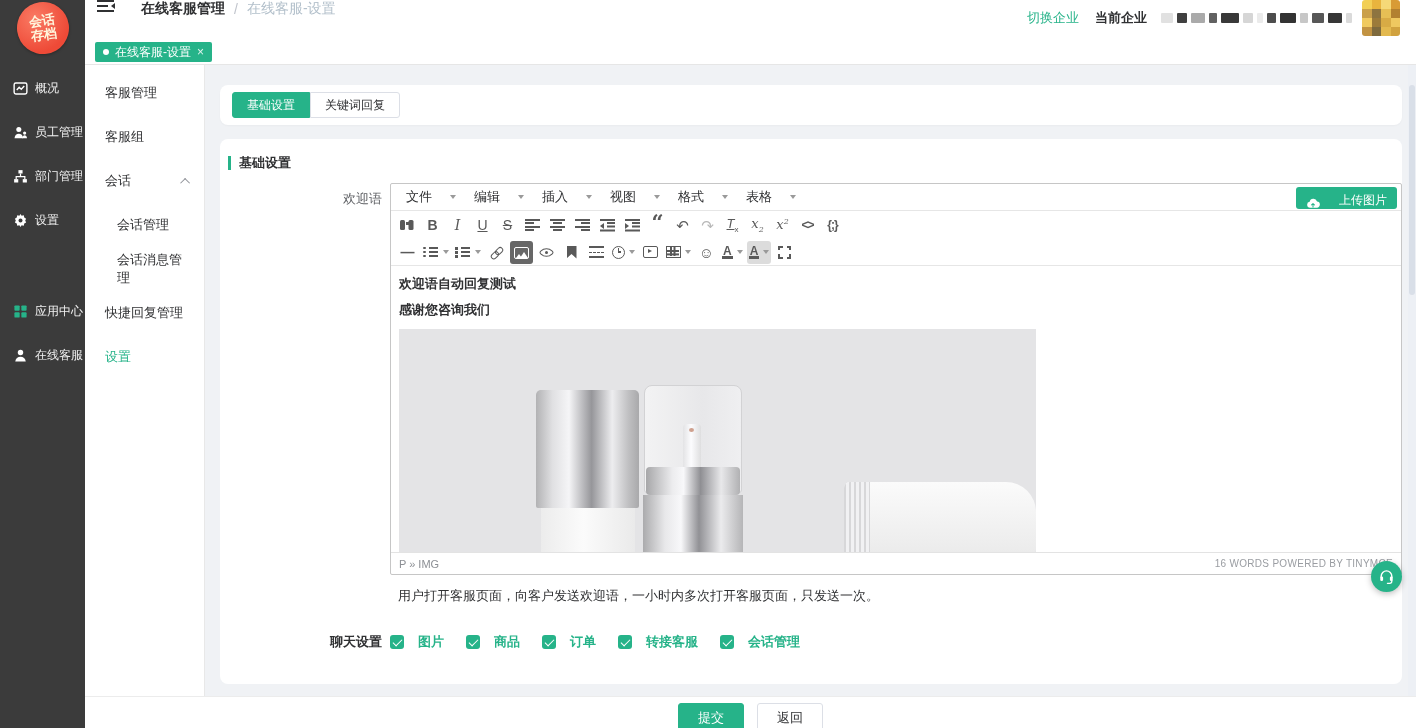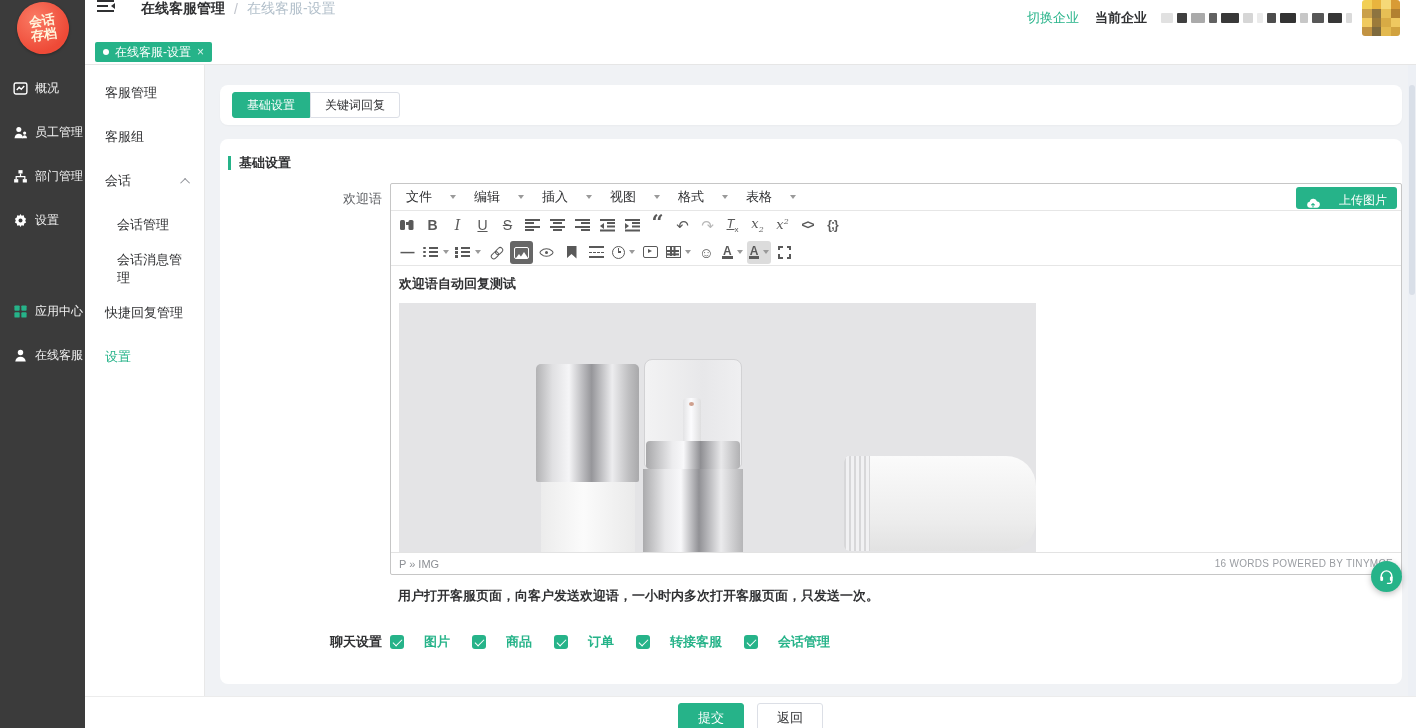--- a/index.html
+++ b/index.html
@@ -188,25 +188,25 @@
   .body2{left:244px;top:166px;width:100px;height:140px;
          background:linear-gradient(90deg,#ababad 0,#e8e8ea 22%,#f8f8fa 38%,#919195 56%,#ebebed 78%,#b5b5b7 100%)}
   .tube{left:445px;top:153px;width:192px;height:95px;border-radius:6px 30px 30px 6px;
         background:linear-gradient(180deg,#fbfbfb,#ececec 70%,#e2e2e2)}
   .tube::before{content:"";position:absolute;left:0;top:0;bottom:0;width:26px;border-radius:6px 0 0 6px;
                 background:repeating-linear-gradient(90deg,#d7d7d9 0 2px,#f1f1f3 2px 5px)}
   .statusbar{height:22px;border-top:1px solid #e3e3e3;display:flex;align-items:center;padding:0 8px;
              font-size:11px;color:var(--muted)}
   .statusbar .words{margin-left:auto;font-size:10px;letter-spacing:.3px;color:#9a9da2;text-transform:uppercase}
 
-  .hint{margin:12px 8px 0 178px;font-size:13px;font-weight:bold;color:#303133;line-height:18px}
+  .hint{margin:12px 8px 0 178px;font-size:13px;font-weight:normal;color:#303133;line-height:18px}
 
   .chat-row{display:flex;align-items:center;margin-top:28px}
   .chat-row .form-label{font-weight:bold;color:#303133;padding-top:0}
-  .opt{display:flex;align-items:center;gap:20px;margin-right:22px;cursor:pointer}
+  .opt{display:flex;align-items:center;gap:14px;margin-right:22px;cursor:pointer}
   .cb{position:relative;width:14px;height:14px;background:var(--accent);border-radius:3px;flex-shrink:0}
   .cb::after{content:"";position:absolute;left:4.5px;top:1.5px;width:4px;height:8px;
              border-right:1.8px solid #fff;border-bottom:1.8px solid #fff;transform:rotate(45deg)}
   .opt .ol{color:var(--accent);font-size:13px;font-weight:bold}
 
   
   .footer{position:absolute;left:85px;right:0;bottom:0;height:32px;background:#fff;border-top:1px solid #ececec;
           display:flex;justify-content:center;gap:13px;padding-top:6px;z-index:5}
   .btn{height:30px;padding:0 19px;font-size:13px;border-radius:3px;cursor:pointer;
        font-family:inherit}
@@ -540,20 +540,21 @@
                   </span>
                   <span class="tb-btn">
                     <span class="ic ic-fs">
                       <i class="c2"></i>
                       <i class="c3"></i>
                     </span>
                   </span>
                 </div>
               <div class="ed-content" id="editor-body">
                 <p>欢迎语自动回复测试</p>
+                  <p>感谢您咨询我们</p>
                   <div class="content-img">
                   <div class="cap1"></div>
                   <div class="body1"></div>
                   <div class="cap2"></div>
                   <div class="pump"></div>
                   <div class="collar2"></div>
                   <div class="body2"></div>
                   <div class="tube"></div>
                 </div>
               </div>

